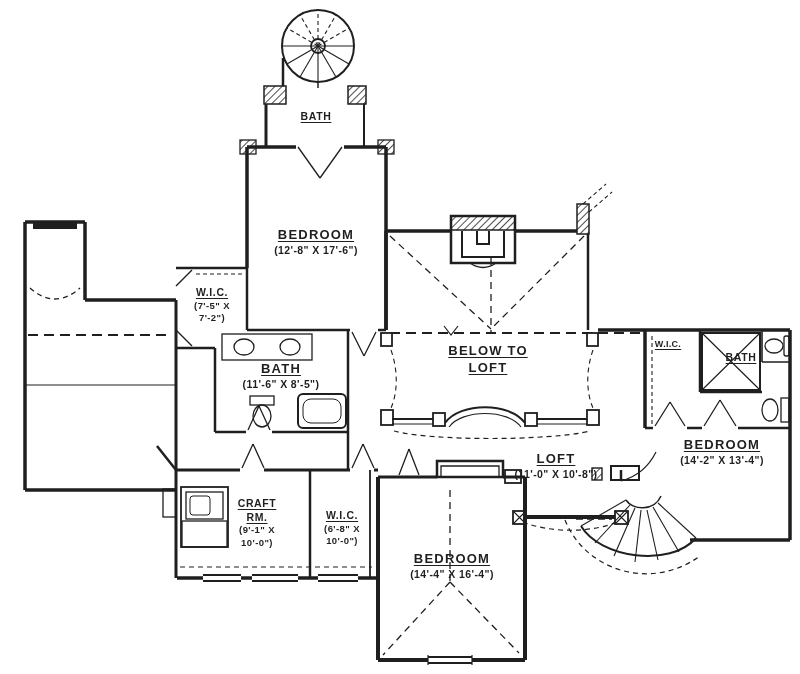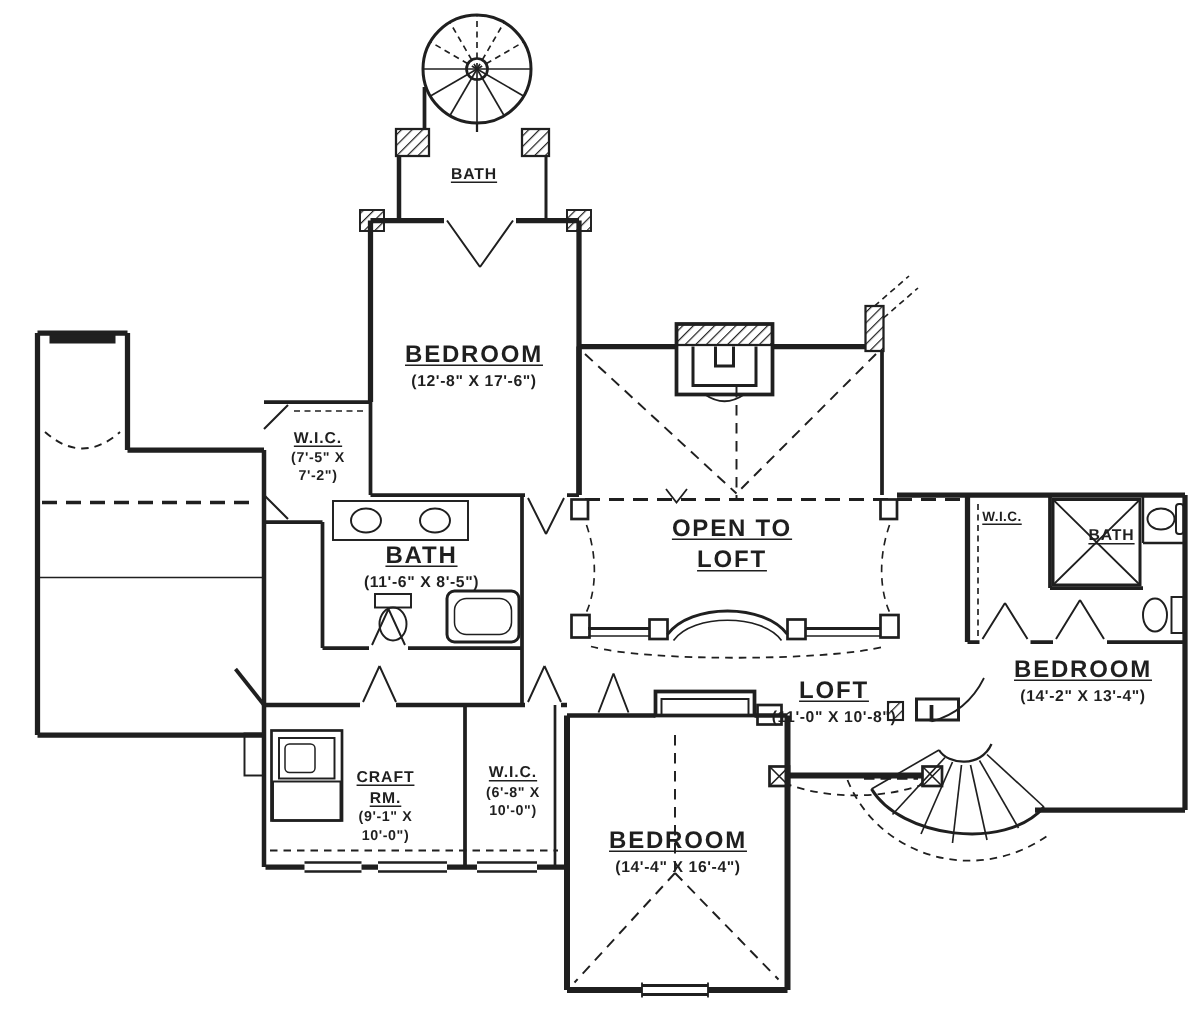--- a/index.html
+++ b/index.html
@@ -1,21 +1,21 @@
 <!DOCTYPE html>
 <html><head>
 <meta charset="utf-8">
 <style>
   html,body{margin:0;padding:0;background:#ffffff;}
   .plan{position:relative;width:800px;height:674px;background:#ffffff;overflow:hidden;
         font-family:"Liberation Sans",sans-serif;}
   .plan svg{position:absolute;left:0;top:0;}
   .room-label{position:absolute;transform:translateX(-50%);text-align:center;
               color:#1f1f1f;font-weight:700;line-height:1.3;white-space:nowrap;}
-  .rname{display:block;font-size:16px;letter-spacing:1.2px;
+  .rname{display:block;font-size:13px;letter-spacing:1.2px;
          text-decoration:underline;text-underline-offset:2px;}
   .rdims{display:block;font-size:10.5px;letter-spacing:.4px;}
   .sm .rname{font-size:10.5px;letter-spacing:.6px;}
   .sm .rdims{font-size:9.5px;}
   .xs .rname{font-size:9px;letter-spacing:.3px;}
 </style>
 </head>
 <body>
 
 <div class="plan">
@@ -242,21 +242,21 @@
     <span class="rdims">7'-2")</span>
   </div>
 
   <div class="room-label" style="left:281px;top:361px">
     <span class="rname">BATH</span>
     <span class="rdims">(11'-6" X 8'-5")</span>
   </div>
 
 
   <div class="room-label" style="left:488px;top:343px">
-    <span class="rname">OPEN TO</span>
+    <span class="rname">BELOW TO</span>
     <span class="rname">LOFT</span>
   </div>
 
   <div class="room-label" style="left:556px;top:451px">
     <span class="rname">LOFT</span>
     <span class="rdims">(11'-0" X 10'-8")</span>
   </div>
 
   <div class="room-label xs" style="left:668px;top:339px">
     <span class="rname">W.I.C.</span>
@@ -264,21 +264,21 @@
 
   <div class="room-label sm" style="left:741px;top:351px">
     <span class="rname">BATH</span>
   </div>
 
   <div class="room-label" style="left:722px;top:437px">
     <span class="rname">BEDROOM</span>
     <span class="rdims">(14'-2" X 13'-4")</span>
   </div>
 
-  <div class="room-label sm" style="left:257px;top:512px">
+  <div class="room-label sm" style="left:257px;top:497px">
     <span class="rname">CRAFT</span>
     <span class="rname">RM.</span>
     <span class="rdims">(9'-1" X</span>
     <span class="rdims">10'-0")</span>
   </div>
 
   <div class="room-label sm" style="left:342px;top:509px">
     <span class="rname">W.I.C.</span>
     <span class="rdims">(6'-8" X</span>
     <span class="rdims">10'-0")</span>

